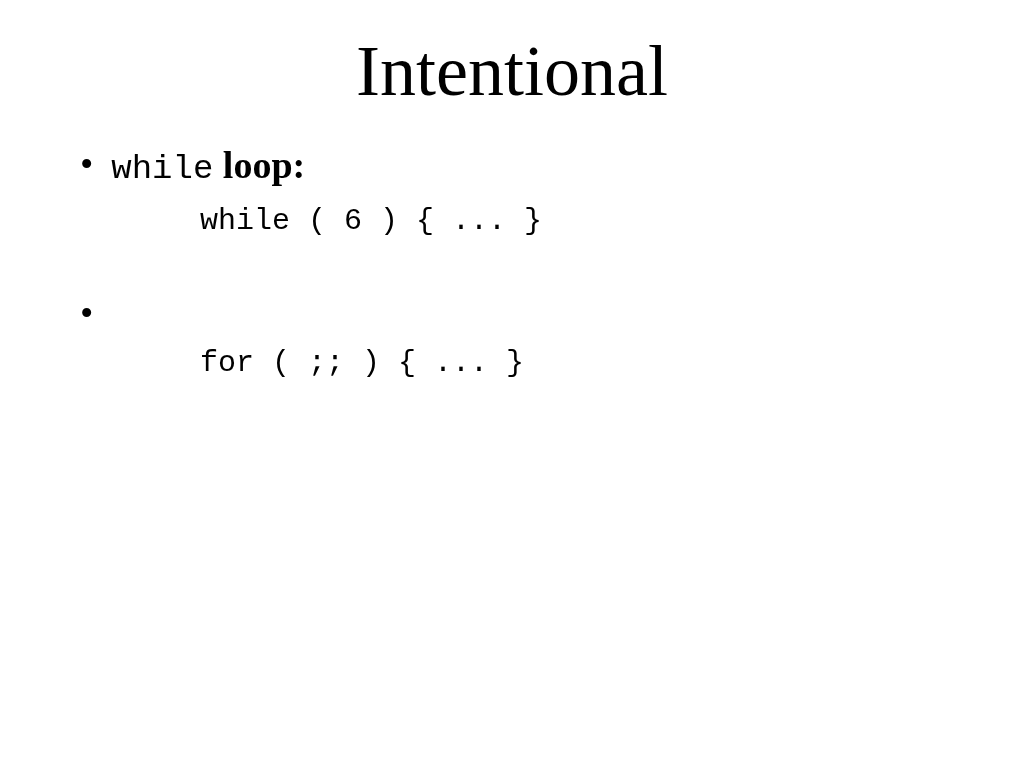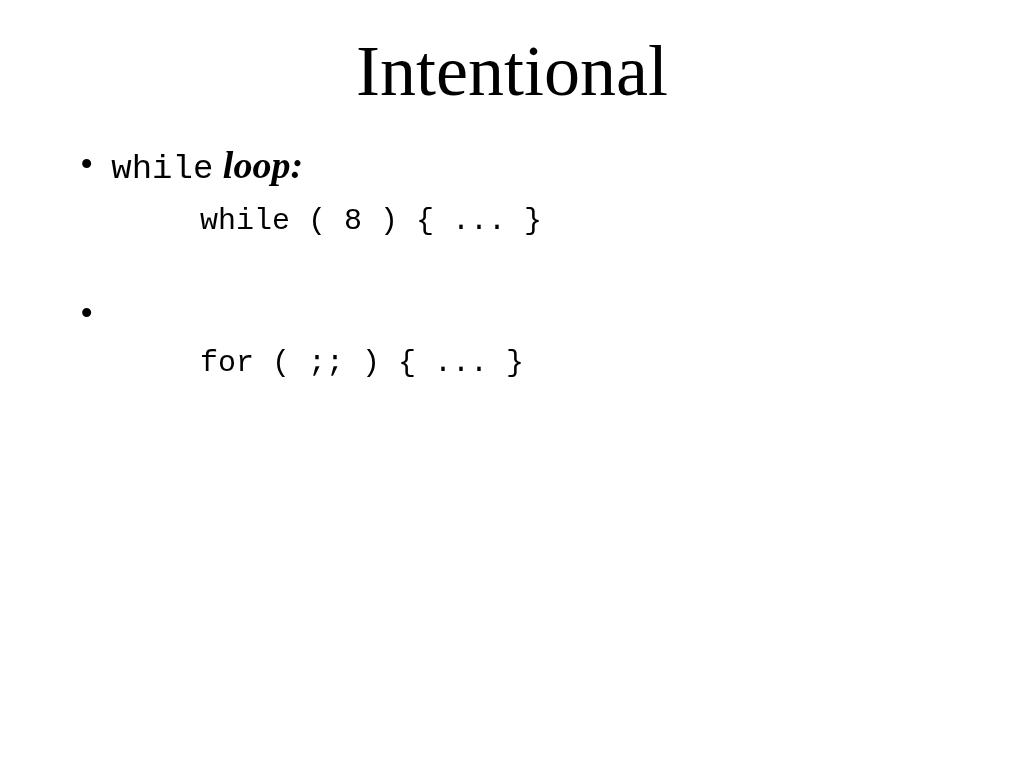--- a/index.html
+++ b/index.html
@@ -66,21 +66,20 @@
 
     .bullet-text .code-word {
       font-family: 'Courier New', Courier, monospace;
       font-size: 34px;
       text-align: center;
     }
 
     .bullet-text .normal-word {
       font-family: 'Times New Roman', Times, serif;
       font-weight: bold;
-      font-style: italic;
     }
 
     .code-block {
       font-family: 'Courier New', Courier, monospace;
       font-size: 30px;
       color: #000000;
       margin-left: 120px;
       margin-top: 10px;
       margin-bottom: 30px;
       line-height: 1.4;
@@ -101,21 +100,21 @@
 
   <div class="content">
 
     <div class="bullet-section">
       <div class="bullet-item">
         <span class="bullet-dot">•</span>
         <span class="bullet-text">
           <span class="code-word">while</span>&nbsp;<span class="normal-word">loop:</span>
         </span>
       </div>
-      <div class="code-block">while ( 8 ) { ... }</div>
+      <div class="code-block">while ( 6 ) { ... }</div>
     </div>
 
     <div class="bullet-section">
       <div class="bullet-item">
         <span class="bullet-dot">•</span>
       </div>
       <div class="code-block">for ( ;; ) { ... }</div>
     </div>
 
   </div>

